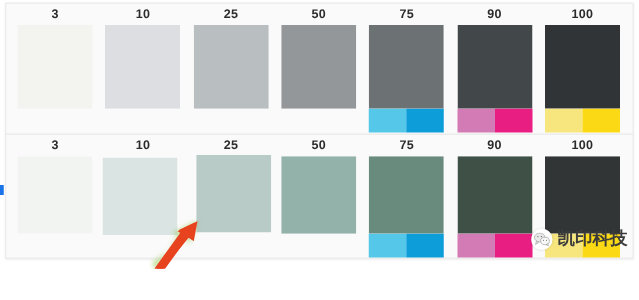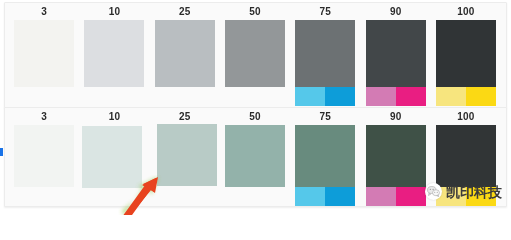--- a/index.html
+++ b/index.html
@@ -117,21 +117,20 @@
     height: 42px;
     pointer-events: none;
   }
 
   
   .watermark {
     position: absolute;
     right: 6px;
     bottom: 14px;
     display: flex;
-    align-items: center;
     gap: 4px;
     padding: 1px 3px;
   }
   .wm-badge {
     width: 17px;
     height: 17px;
     border-radius: 50%;
     background: #ffffff;
     display: flex;
     align-items: center;

